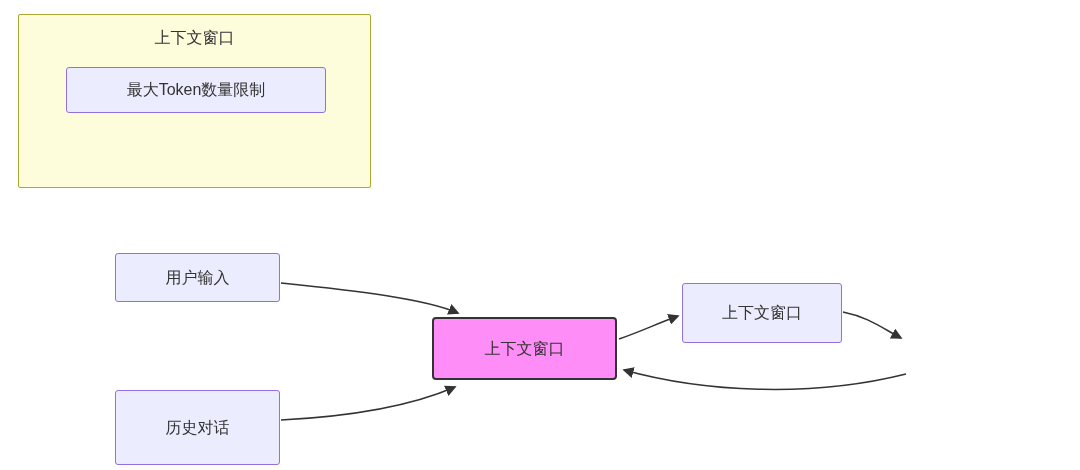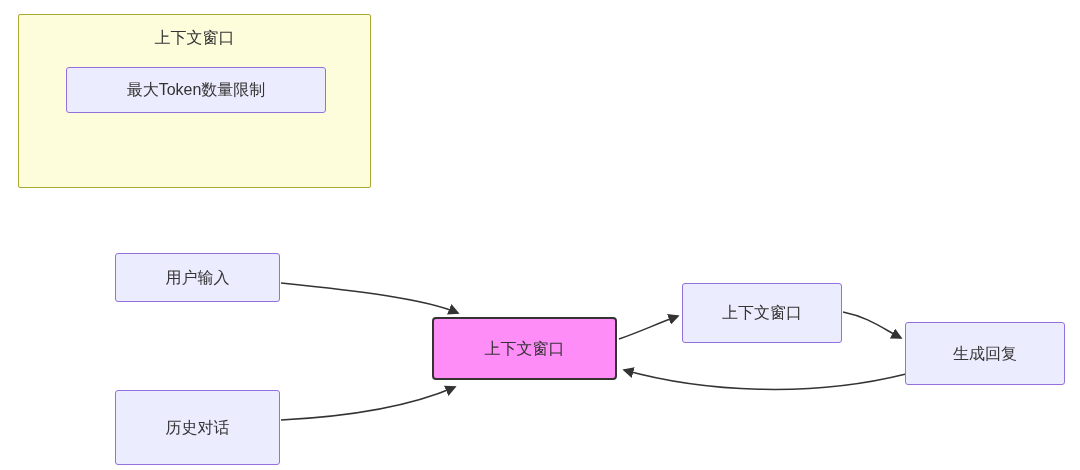--- a/index.html
+++ b/index.html
@@ -127,15 +127,14 @@
   </div>
 
   <div class="node user-input">用户输入</div>
 
   <div class="node history-dialog">历史对话</div>
 
   <div class="node highlight">上下文窗口</div>
 
   <div class="node model-processing">上下文窗口</div>
 
-  <div class="node generate-reply">生成回复</div>
 
 </div>
 
 </body></html>

